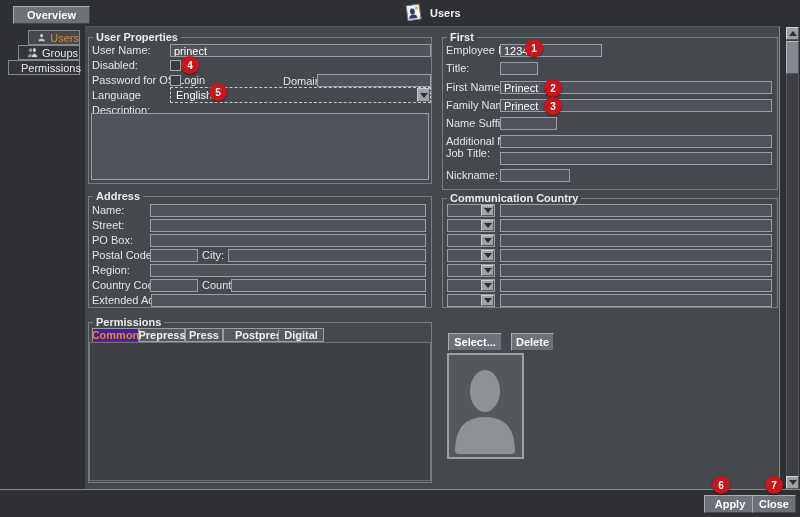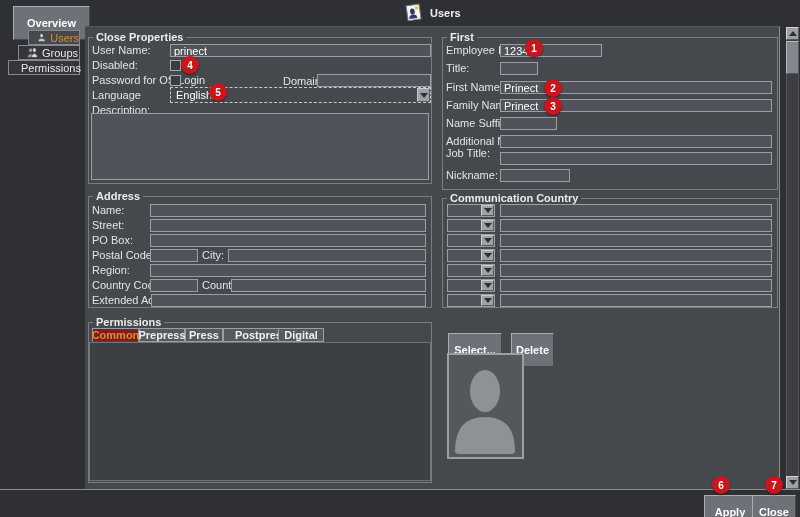--- a/index.html
+++ b/index.html
@@ -3,21 +3,21 @@
 <meta charset="utf-8">
 <style>
   * { margin:0; padding:0; box-sizing:border-box; }
   html,body { width:800px; height:517px; }
   body { font-family:"Liberation Sans", sans-serif; font-size:11px; color:#e8e8e8; background:#2e3034; }
   .app { position:relative; width:800px; height:517px; background:#2e3034; overflow:hidden; }
 
   
   .btn { position:absolute; background:#6e7177; border:1px solid; border-color:#aaadb2 #45474b #45474b #aaadb2;
          color:#fff; font-weight:bold; font-size:11px; font-family:"Liberation Sans",sans-serif;
-         display:flex; align-items:center; justify-content:center; cursor:pointer; padding:16px; }
+         display:flex; align-items:center; justify-content:center; cursor:pointer; padding:8px; }
 
   
   .title-group { position:absolute; left:404px; top:3px; display:flex; align-items:center; gap:7px; }
   .title-group span { font-weight:bold; color:#f0f0f0; }
 
   
   .side-tab { position:absolute; height:15px; background:#34363b; border:1px solid #85888d;
               display:flex; align-items:center; justify-content:flex-start; gap:4px; padding-left:8px; cursor:pointer; }
   .side-tab.selected { background:#45484d; }
   .side-tab .tab-label { color:#e8e8e8; }
@@ -50,21 +50,21 @@
   .tri-up { width:0; height:0; border-left:4px solid transparent; border-right:4px solid transparent; border-bottom:5px solid #2e3034; }
 
   
   .mini-combo { position:absolute; width:48px; height:13px; background:#50535a; border:1px solid #9b9ea3;
                 display:flex; justify-content:flex-end; cursor:pointer; }
   .mini-combo .combo-arrow-btn { width:13px; height:11px; }
 
   
   .ptab { position:absolute; top:328px; height:14px; background:#56595e; border:1px solid #9b9ea3;
           display:flex; align-items:center; justify-content:center; font-weight:bold; color:#efefef; cursor:pointer; }
-  .ptab.selected { background:#7f1d1d; color:#d98f33; border-bottom-color:#45484d; }
+  .ptab.selected { background:#4c1d95; color:#d98f33; border-bottom-color:#45484d; }
   .ptab-content { position:absolute; left:89px; top:342px; width:342px; height:139px; background:#3c3f44; border:1px solid #707378; }
 
   
   .pic-frame { position:absolute; left:447px; top:353px; width:77px; height:106px; background:#54575c; border:2px solid #9ba0a5; }
 
   
   .badge { position:absolute; width:18px; height:18px; border-radius:50%; background:#c9151c; color:#fff;
            font-weight:bold; font-size:10px; display:flex; align-items:center; justify-content:center; z-index:9;
            box-shadow:0 1px 2px rgba(0,0,0,.45); }
 
@@ -116,21 +116,21 @@
   <div class="side-tab" style="left:8px;top:60px;width:72px">
     <svg width="11" height="11" viewBox="0 0 11 11">
       <ellipse cx="5" cy="3.1" rx="2.1" ry="2.5" fill="#c9ccd1" stroke="#26282c" stroke-width=".7"></ellipse>
       <path d="M1 10.2 Q1 6.3 5 6.3 Q9 6.3 9 10.2 Z" fill="#c9ccd1" stroke="#26282c" stroke-width=".7"></path>
       <circle cx="8.7" cy="8.6" r="1.9" fill="#d54fae" stroke="#5e1247" stroke-width=".6"></circle>
     </svg>
     <span class="tab-label">Permissions</span>
   </div>
 
   <div class="group" style="left:88px;top:37px;width:344px;height:147px">
-    <span class="group-label">Close Properties</span>
+    <span class="group-label">User Properties</span>
   </div>
   <span class="lbl" style="left:92px;top:44px">User Name:</span>
   <input class="fld" style="left: 170px; top: 44px; width: 261px;" value="prinect">
   <span class="lbl" style="left:92px;top:59px">Disabled:</span>
   <span class="checkbox" style="left:170px;top:60px"></span>
   <span class="lbl" style="left:92px;top:74px">Password for OS Login</span>
   <span class="checkbox" style="left:170px;top:75px"></span>
   <span class="lbl" style="left:283px;top:75px">Domain:</span>
   <input class="fld" style="left: 317px; top: 74px; width: 114px;">
   <span class="lbl" style="left:92px;top:89px">Language</span>

